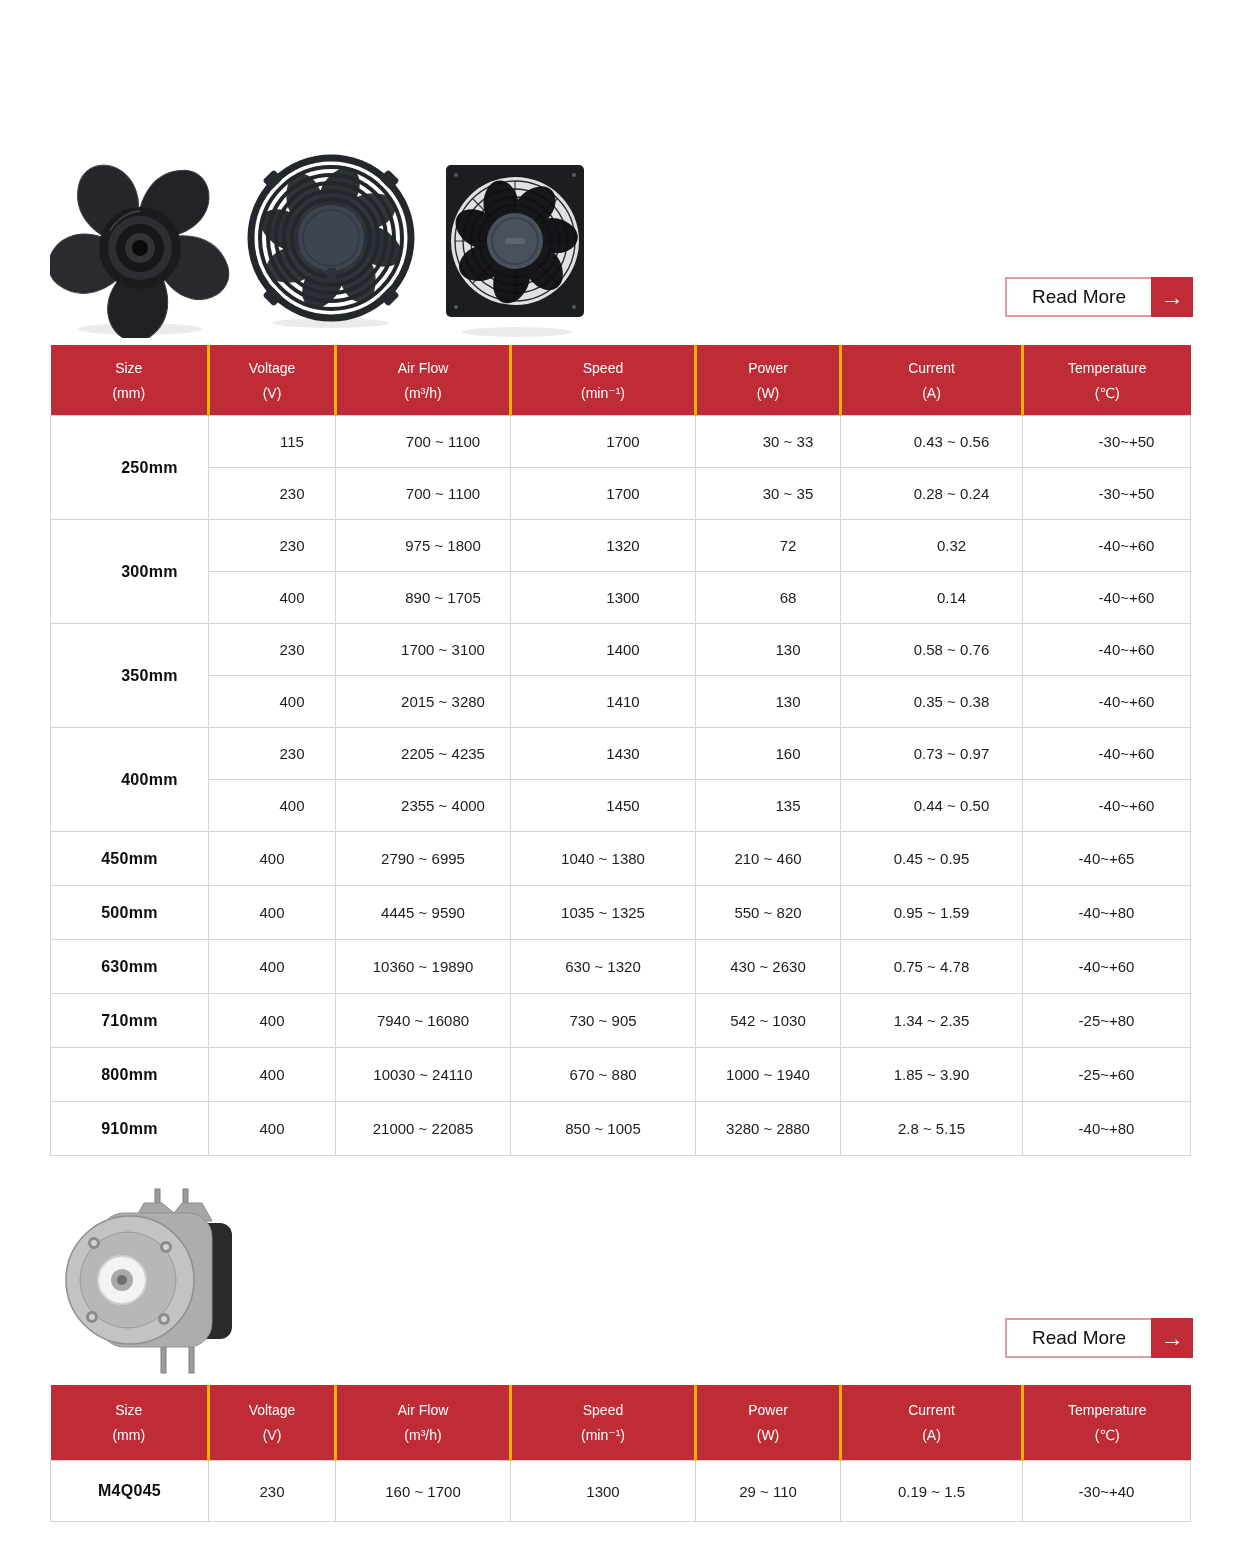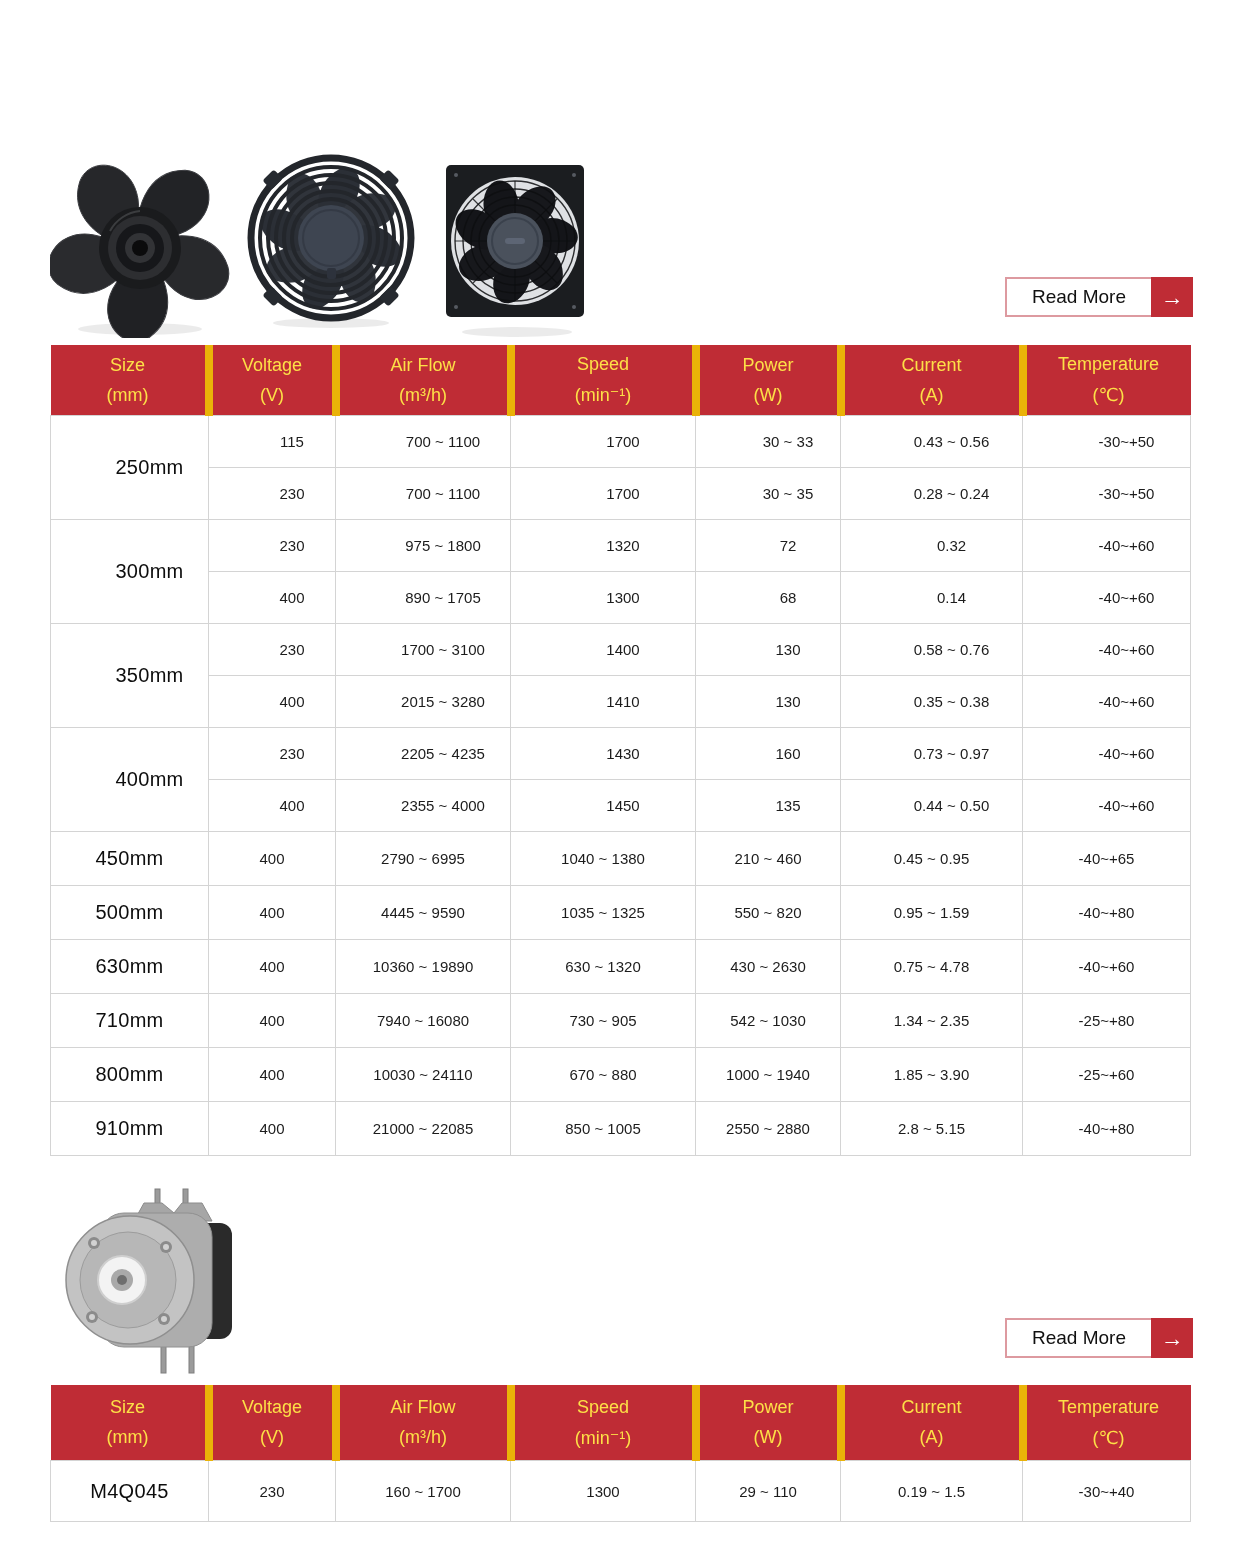--- a/index.html
+++ b/index.html
@@ -32,32 +32,32 @@
     width:42px; margin:-2px -2px -2px 0; background:#bf2c35; color:#fff;
     display:flex; align-items:center; justify-content:center;
     font-size:23px; line-height:1;
   }
 
   
   .spec-table { position:absolute; left:50px; border-collapse:collapse; table-layout:fixed; width:1140px; }
   #table1 { top:345px; }
   #table2 { top:1385px; }
   .spec-table th {
-    background:#bf2c35; color:#fde047; font-weight:400; font-size:18px;
+    background:#bf2c35; color:#ffffff; font-weight:400; font-size:14px;
     vertical-align:middle; padding:0;
   }
   #table1 th { height:70px; }
   #table2 th { height:75px; }
-  .spec-table th + th { border-left:8px solid #eab308; }
+  .spec-table th + th { border-left:3px solid #eab308; }
   .th-title { margin-bottom:9px; }
   .spec-table td {
     border:1px solid #d4d4d4; text-align:center; vertical-align:middle;
     font-size:15px; color:#1c1c1c; padding:0;
   }
-  .spec-table td.size-cell { font-weight:400; font-size:20px; color:#0d0d0d; letter-spacing:0.3px; }
+  .spec-table td.size-cell { font-weight:700; font-size:16px; color:#0d0d0d; letter-spacing:0.3px; }
   #table1 tr.paired td { height:51px;padding-left:40px; }
   #table1 tr.single td { height:53px; }
   #table2 tr td { height:60px; }
 </style>
 </head>
 <body>
 
 <div id="canvas">
 
 
@@ -383,21 +383,21 @@
           <td>670 ~ 880</td>
           <td>1000 ~ 1940</td>
           <td>1.85 ~ 3.90</td>
           <td>-25~+60</td>
         </tr>
         <tr class="single">
           <td class="size-cell" rowspan="1">910mm</td>
           <td>400</td>
           <td>21000 ~ 22085</td>
           <td>850 ~ 1005</td>
-          <td>2550 ~ 2880</td>
+          <td>3280 ~ 2880</td>
           <td>2.8 ~ 5.15</td>
           <td>-40~+80</td>
         </tr>
       </tbody>
   </table>
 
   <table id="table2" class="spec-table">
     <colgroup>
       <col style="width:158px">
         <col style="width:127px">

